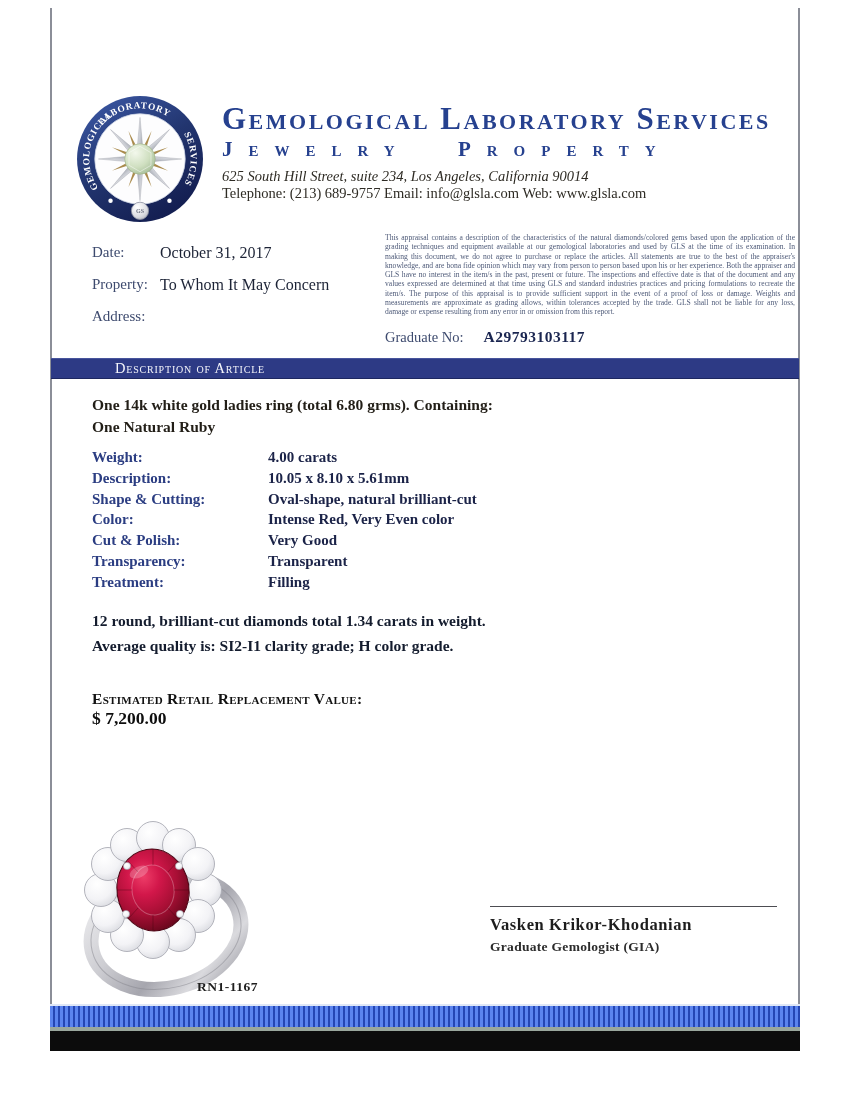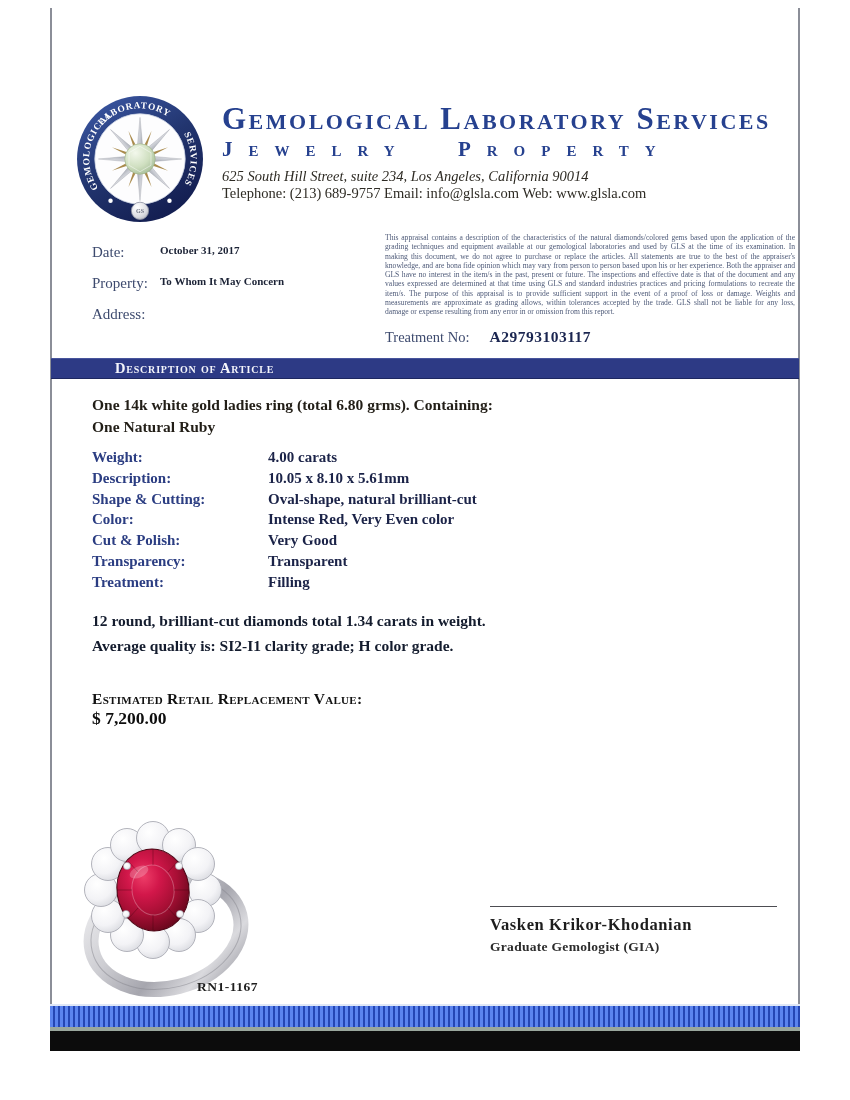--- a/index.html
+++ b/index.html
@@ -23,37 +23,37 @@
     font-variant:small-caps; font-weight:bold; font-size:21px; letter-spacing:16px;
     word-spacing:26px; color:#26418f; white-space:nowrap; line-height:26px; margin-top:2px;
   }
   .addr-line { font-size:14.5px; color:#2e2b24; margin-top:6px; white-space:nowrap;font-style:italic; }
   .contact-line { font-size:14.5px; color:#2e2b24; margin-top:0; white-space:nowrap; }
 
   
   .meta-rows { position:absolute; left:92px; top:244px; width:290px; }
   .meta-row { display:flex; margin-bottom:14px; }
   .meta-label { width:68px; font-size:15px; color:#3d4a6e; flex:none; }
-  .meta-value { font-size:11px; font-weight:bold; color:#1c2336; white-space:nowrap; }
+  .meta-value { font-size:16px; font-weight:normal; color:#1c2336; white-space:nowrap; }
 
   .fineprint {
     position:absolute; left:385px; top:233px; width:410px;
     font-size:7.6px; line-height:1.22; text-align:justify; color:#4e5a78;
   }
   .appraisal-row { position:absolute; left:385px; top:328px; display:flex; align-items:baseline; }
   .appraisal-label { font-size:14.5px; color:#3d4a6e; margin-right:20px; }
   .appraisal-value { font-size:15.5px; font-weight:bold; color:#1a2550; letter-spacing:0.5px; }
 
   
   .section-bar {
     position:absolute; left:51px; top:358px; width:748px; height:21px; background:#2d3a85;
     border-top:1px solid #47549c; border-bottom:1px solid #1d2760;
   }
   .section-bar-title {
-    font-variant:small-caps; font-weight:bold; color:#f4f5fb; font-size:14.5px;
+    font-variant:small-caps; font-weight:normal; color:#f4f5fb; font-size:14.5px;
     letter-spacing:0.8px; line-height:19px; padding-left:64px; white-space:nowrap;
   }
 
   
   .intro { position:absolute; left:92px; top:394px; font-size:15.5px; font-weight:bold; color:#221e17; line-height:22px; }
   .attrs { position:absolute; left:92px; top:449px; }
   .attr-row { display:flex; height:20.8px; }
   .attr-label { width:176px; flex:none; font-size:15px; font-weight:bold; color:#2b3d82; white-space:nowrap; }
   .attr-value { font-size:15px; font-weight:bold; color:#1b2348; white-space:nowrap; }
   .diamonds { position:absolute; left:92px; top:608px; font-size:15.5px; font-weight:bold; color:#141c2e; line-height:25px; }
@@ -172,21 +172,21 @@
     </div>
     <div class="meta-row">
       <span class="meta-label">Address:</span>
       <span class="meta-value"></span>
     </div>
   </div>
 
   <div class="fineprint">This appraisal contains a description of the characteristics of the natural diamonds/colored gems based upon the application of the grading techniques and equipment available at our gemological laboratories and used by GLS at the time of its examination. In making this document, we do not agree to purchase or replace the articles. All statements are true to the best of the appraiser's knowledge, and are bona fide opinion which may vary from person to person based upon his or her experience. Both the appraiser and GLS have no interest in the item/s in the past, present or future. The inspections and effective date is that of the document and any values expressed are determined at that time using GLS and standard industries practices and pricing formulations to recreate the item/s. The purpose of this appraisal is to provide sufficient support in the event of a proof of loss or damage. Weights and measurements are approximate as grading allows, within tolerances accepted by the trade. GLS shall not be liable for any loss, damage or expense resulting from any error in or omission from this report.</div>
 
   <div class="appraisal-row">
-    <span class="appraisal-label">Treatment No:</span>
+    <span class="appraisal-label">Graduate No:</span>
     <span class="appraisal-value">A29793103117</span>
   </div>
 
   <div class="section-bar">
     <div class="section-bar-title">Description of Article</div>
   </div>
 
   <div class="intro">
     <div>One 14k white gold ladies ring (total 6.80 grms). Containing:</div>
     <div>One Natural Ruby</div>

